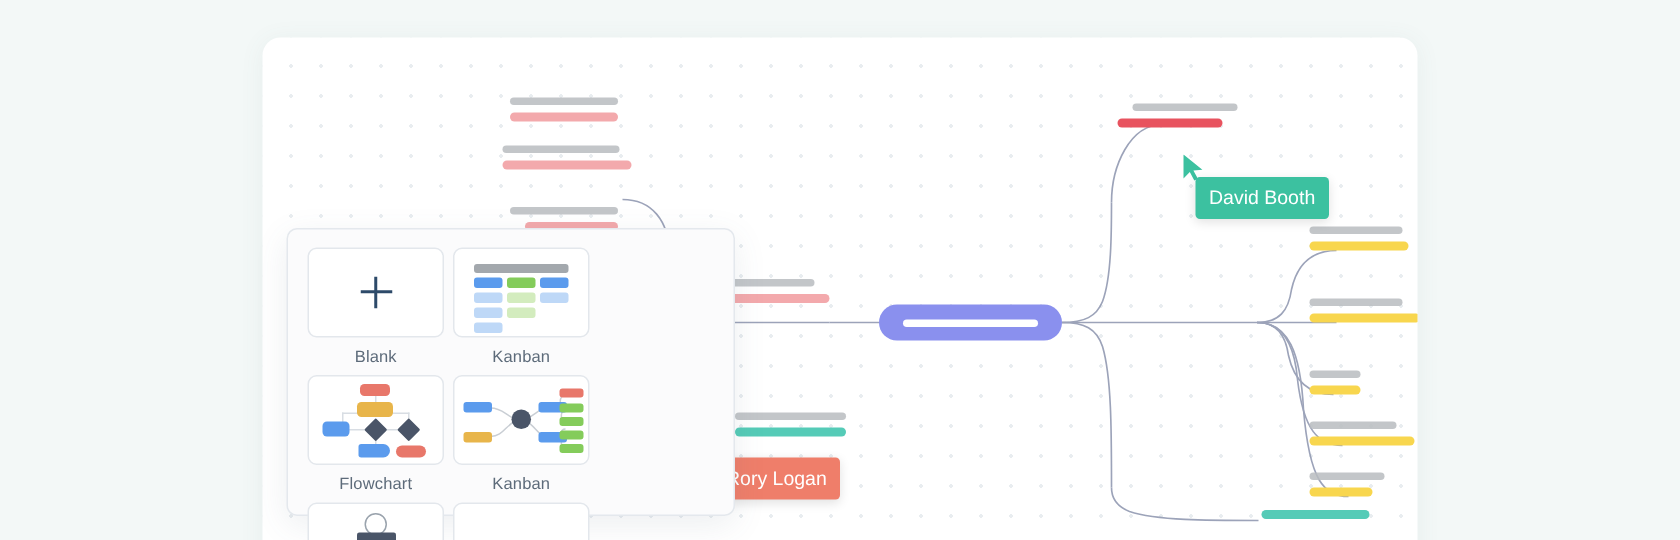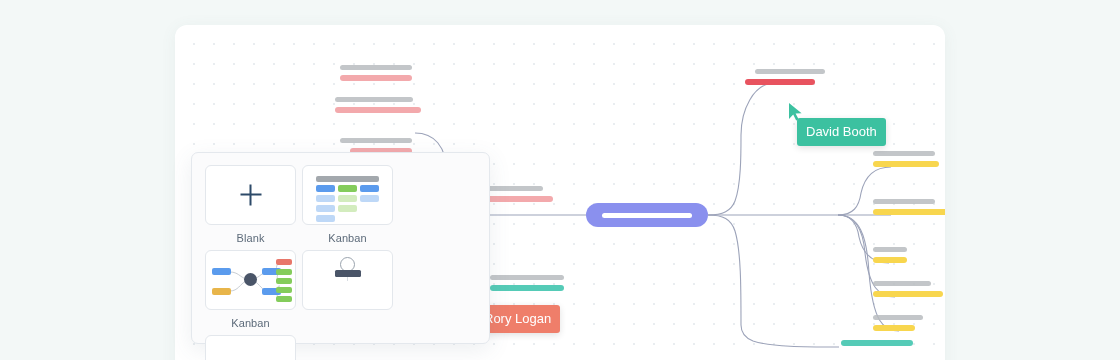--- a/index.html
+++ b/index.html
@@ -209,20 +209,38 @@
       <span class="kb" style="left:13px;top:29px;width:19px;height:7px;background:#bed8f7;"></span>
       <span class="kb" style="left:35px;top:29px;width:19px;height:7px;background:#d3ecbe;"></span>
       <span class="kb" style="left:57px;top:29px;width:19px;height:7px;background:#bed8f7;"></span>
       <span class="kb" style="left:13px;top:39px;width:19px;height:7px;background:#bed8f7;"></span>
       <span class="kb" style="left:35px;top:39px;width:19px;height:7px;background:#d3ecbe;"></span>
       <span class="kb" style="left:13px;top:49px;width:19px;height:7px;background:#bed8f7;"></span>
     </div>
     <div class="tlabel">Kanban</div>
   </div>
 
+  <div class="tcell">
+    <div class="tthumb">
+      <span class="fline" style="left:44px;top:10px;width:1px;height:14px;"></span>
+      <span class="fline" style="left:22px;top:24px;width:45px;height:1px;"></span>
+      <span class="fline" style="left:22px;top:24px;width:1px;height:12px;"></span>
+      <span class="fline" style="left:66px;top:24px;width:1px;height:12px;"></span>
+      <span class="fline" style="left:22px;top:35px;width:50px;height:1px;"></span>
+      <span class="fline" style="left:44px;top:35px;width:1px;height:12px;"></span>
+      <span class="fs fr" style="left:34px;top:5px;width:20px;height:8px;background:#e8776a;"></span>
+      <span class="fs fr" style="left:32px;top:17px;width:24px;height:10px;background:#e8b54a;"></span>
+      <span class="fs fr" style="left:9px;top:30px;width:18px;height:10px;background:#5b9bed;"></span>
+      <span class="fs diam" style="left:39px;top:30px;"></span>
+      <span class="fs diam" style="left:61px;top:30px;"></span>
+      <span class="fs" style="left:33px;top:45px;width:21px;height:9px;background:#5b9bed;border-radius:2px 5px 5px 2px;"></span>
+      <span class="fs fr" style="left:58px;top:46px;width:20px;height:8px;background:#e8776a;border-radius:4px;"></span>
+    </div>
+    <div class="tlabel">Flowchart</div>
+  </div>
 
   <div class="tcell">
     <div class="tthumb">
       <svg width="89" height="58" viewBox="0 0 89 58" style="position:absolute;left:0;top:0;">
         <g fill="none" stroke="#c9ced4" stroke-width="1">
           <path d="M24 21 C 32 21 34 26 40 28"></path>
           <path d="M24 40 C 32 40 34 33 40 30"></path>
           <path d="M48 28 C 54 26 56 21 62 21"></path>
           <path d="M48 30 C 54 33 56 40 62 40"></path>
           <path d="M76 21 C 68 21 70 12 74 12"></path>

